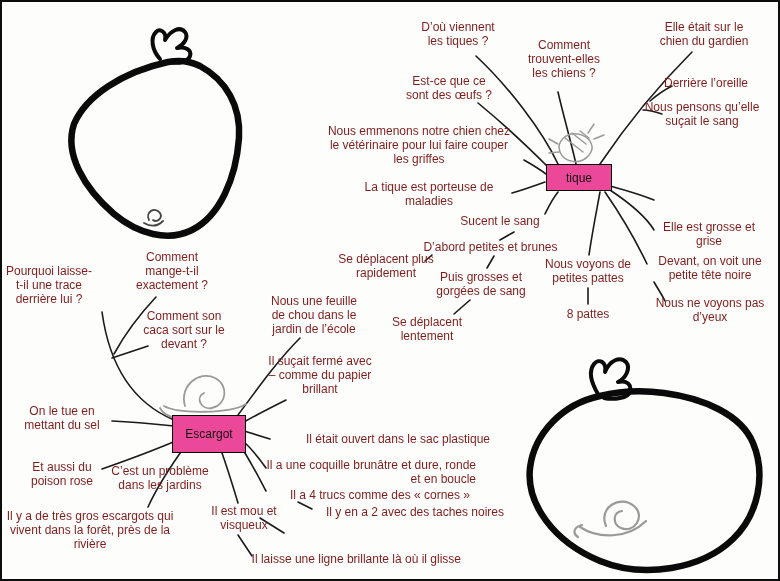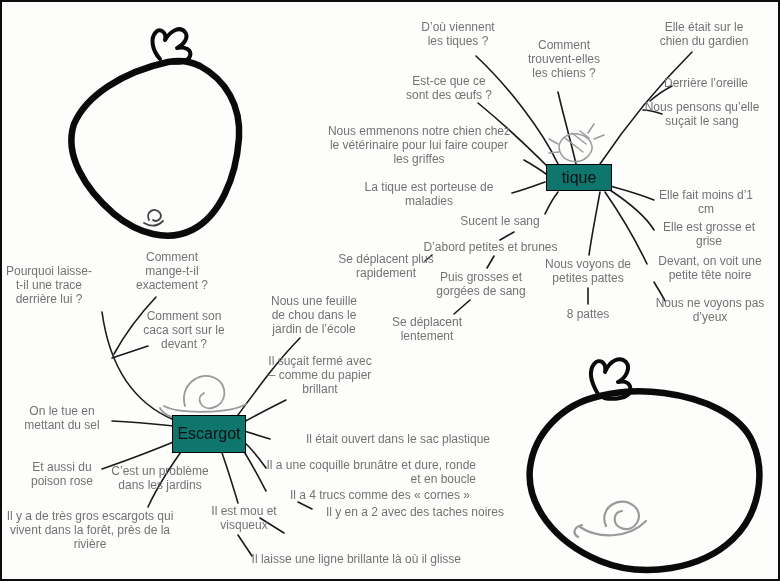--- a/index.html
+++ b/index.html
@@ -4,27 +4,27 @@
 <style>
   html,body{margin:0;padding:0;background:#e8e8e8;}
   .stage{
     position:relative;width:780px;height:581px;box-sizing:border-box;
     background:#fdfdfc;border:2px solid #0d0d0d;overflow:hidden;
     font-family:"Liberation Sans", sans-serif;color:#151515;
   }
   .layer{position:absolute;left:0;top:0;width:780px;height:581px;}
   .label{
     position:absolute;font-size:12px;line-height:1.18;text-align:center;
-    color:#737373;
+    color:#7f1d1d;
   }
   .label.la{text-align:right;}
   .center-box{
-    position:absolute;border:1.4px solid #000;background:#0f766e;
+    position:absolute;border:1.4px solid #000;background:#ec4899;
     display:flex;align-items:center;justify-content:center;
-    font-size:16px;color:#111;box-sizing:border-box;
+    font-size:12px;color:#111;box-sizing:border-box;
   }
 </style>
 </head>
 <body>
 
 <div class="stage">
 
   <svg class="layer" viewBox="0 0 780 581" aria-hidden="true">
 
     <g fill="none" stroke-width="1.6" stroke-linecap="round" stroke="#1a1a1a">
@@ -92,21 +92,20 @@
   </svg>
 
   <div class="label" style="left:414px;top:18px;width:84px">D’où viennent les tiques ?</div>
   <div class="label" style="left:518px;top:36px;width:88px">Comment trouvent-elles les chiens ?</div>
   <div class="label" style="left:648px;top:18px;width:108px">Elle était sur le chien du gardien</div>
   <div class="label" style="left:400px;top:72px;width:94px">Est-ce que ce sont des œufs ?</div>
   <div class="label" style="left:648px;top:74px;width:112px">Derrière l’oreille</div>
   <div class="label" style="left:630px;top:98px;width:140px">Nous pensons qu’elle suçait le sang</div>
   <div class="label" style="left:322px;top:122px;width:190px">Nous emmenons notre chien chez le vétérinaire pour lui faire couper les griffes</div>
   <div class="label" style="left:360px;top:178px;width:134px">La tique est porteuse de maladies</div>
-  <div class="label" style="left:656px;top:186px;width:96px">Elle fait moins d’1 cm</div>
   <div class="label" style="left:448px;top:212px;width:100px">Sucent le sang</div>
   <div class="label" style="left:648px;top:218px;width:118px">Elle est grosse et grise</div>
   <div class="label" style="left:406px;top:238px;width:165px">D’abord petites et brunes</div>
   <div class="label" style="left:336px;top:250px;width:96px">Se déplacent plus rapidement</div>
   <div class="label" style="left:420px;top:268px;width:118px">Puis grosses et gorgées de sang</div>
   <div class="label" style="left:526px;top:255px;width:120px">Nous voyons de petites pattes</div>
   <div class="label" style="left:644px;top:252px;width:128px">Devant, on voit une petite tête noire</div>
   <div class="label" style="left:646px;top:294px;width:124px">Nous ne voyons pas d’yeux</div>
   <div class="label" style="left:556px;top:305px;width:60px">8 pattes</div>
   <div class="label" style="left:374px;top:313px;width:102px">Se déplacent lentement</div>

